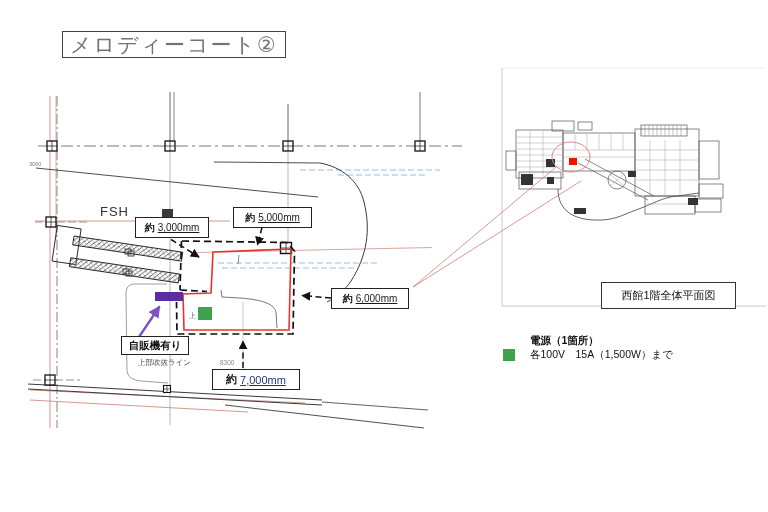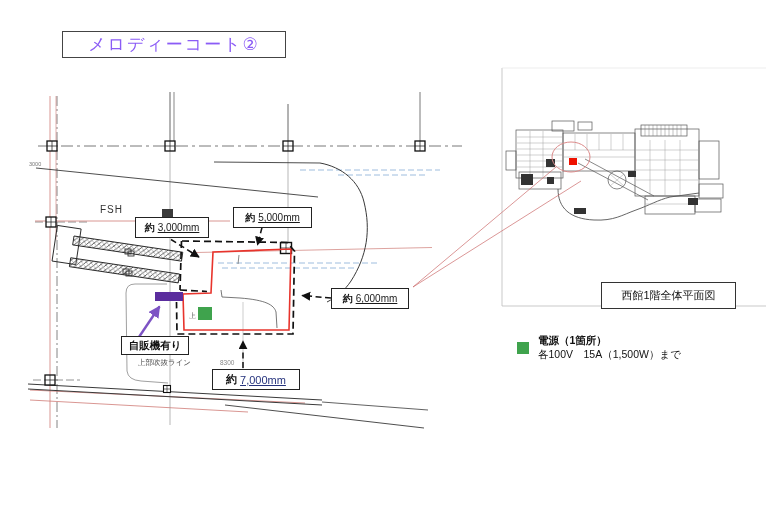--- a/index.html
+++ b/index.html
@@ -2,38 +2,38 @@
 <html><head>
 <meta charset="utf-8">
 <style>
   html,body{margin:0;padding:0;background:#fff;}
   .canvas{position:relative;width:768px;height:512px;background:#ffffff;
           font-family:"Liberation Sans","DejaVu Sans",sans-serif;overflow:hidden;}
   svg.linework{position:absolute;left:0;top:0;z-index:1;}
   .lbl{position:absolute;z-index:3;white-space:nowrap;}
   .box{background:#ffffff;border:1px solid #222;display:flex;align-items:center;justify-content:center;}
   .title-box{left:62px;top:31px;width:222px;height:25px;border:1.2px solid #444;
-             font-size:17px;letter-spacing:2px;color:#8b5cf6;}
+             font-size:21px;letter-spacing:2px;color:#737373;}
   .meas{height:19px;font-size:10px;color:#1a1a1a;padding:0 3px;}
   .meas .pfx{font-weight:bold;margin-right:3px;color:#111;}
   .meas .val{color:#1a1a1a;text-decoration:underline;}
   .meas.navy .val{color:#26337d;}
   #m3000{left:135px;top:217px;width:66px;}
   #m5000{left:233px;top:207px;width:71px;}
   #m6000{left:331px;top:288px;width:70px;}
   #m7000{left:212px;top:369px;width:80px;font-size:11px;}
   .vending-box{left:121px;top:336px;width:66px;height:17px;font-size:10.5px;font-weight:bold;color:#111;justify-content:center;}
-  .fsh{left:100px;top:204px;font-size:10px;color:#333;letter-spacing:1px;}
+  .fsh{left:100px;top:204px;font-size:13px;color:#333;letter-spacing:1px;}
   .upper-note{left:138px;top:358px;font-size:7.5px;color:#444;text-align:center;}
   .dim8300{left:220px;top:359px;font-size:6.5px;color:#888;}
   .edge-dim{left:29px;top:161px;font-size:5.5px;color:#777;}
   .floor-mark{left:189px;top:311px;font-size:7px;color:#555;}
   .caption-box{left:601px;top:282px;width:133px;height:25px;border:1.4px solid #333;
                font-size:11px;color:#111;}
-  .legend{left:517px;top:333px;display:flex;align-items:center;gap:9px;z-index:3;}
+  .legend{left:503px;top:333px;display:flex;align-items:flex-end;gap:15px;z-index:3;}
   .legend .txt{font-size:10.5px;color:#111;line-height:14px;}
   .legend .txt .l1{font-weight:bold;}
 </style>
 </head>
 <body>
 
 <div class="canvas">
 
   <svg class="linework" width="768" height="512" viewBox="0 0 768 512">
     <defs>

